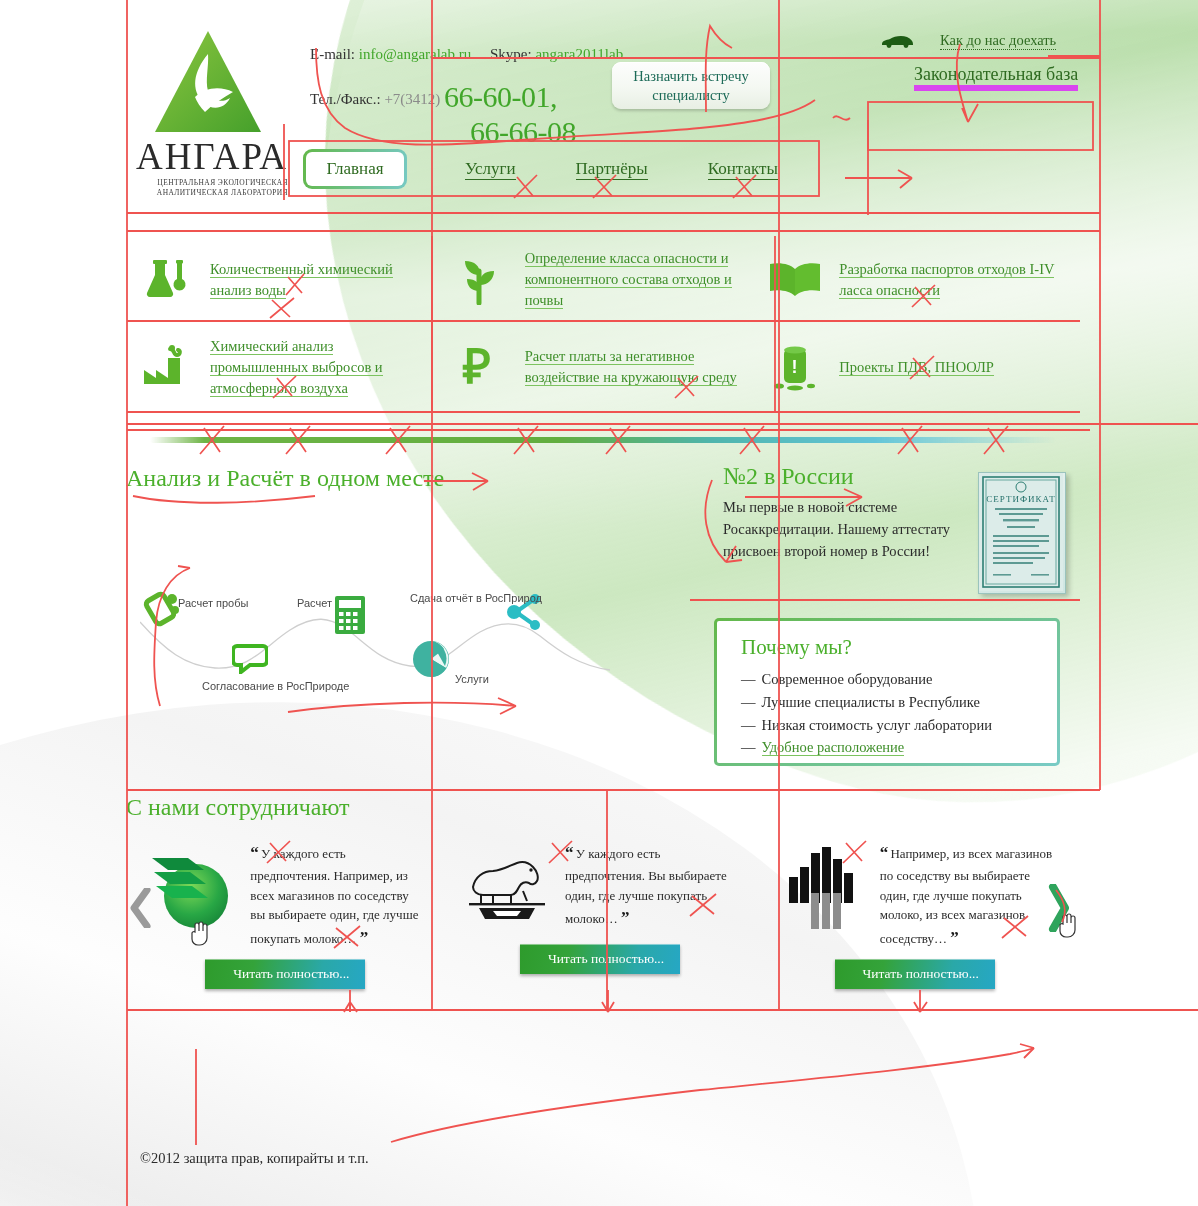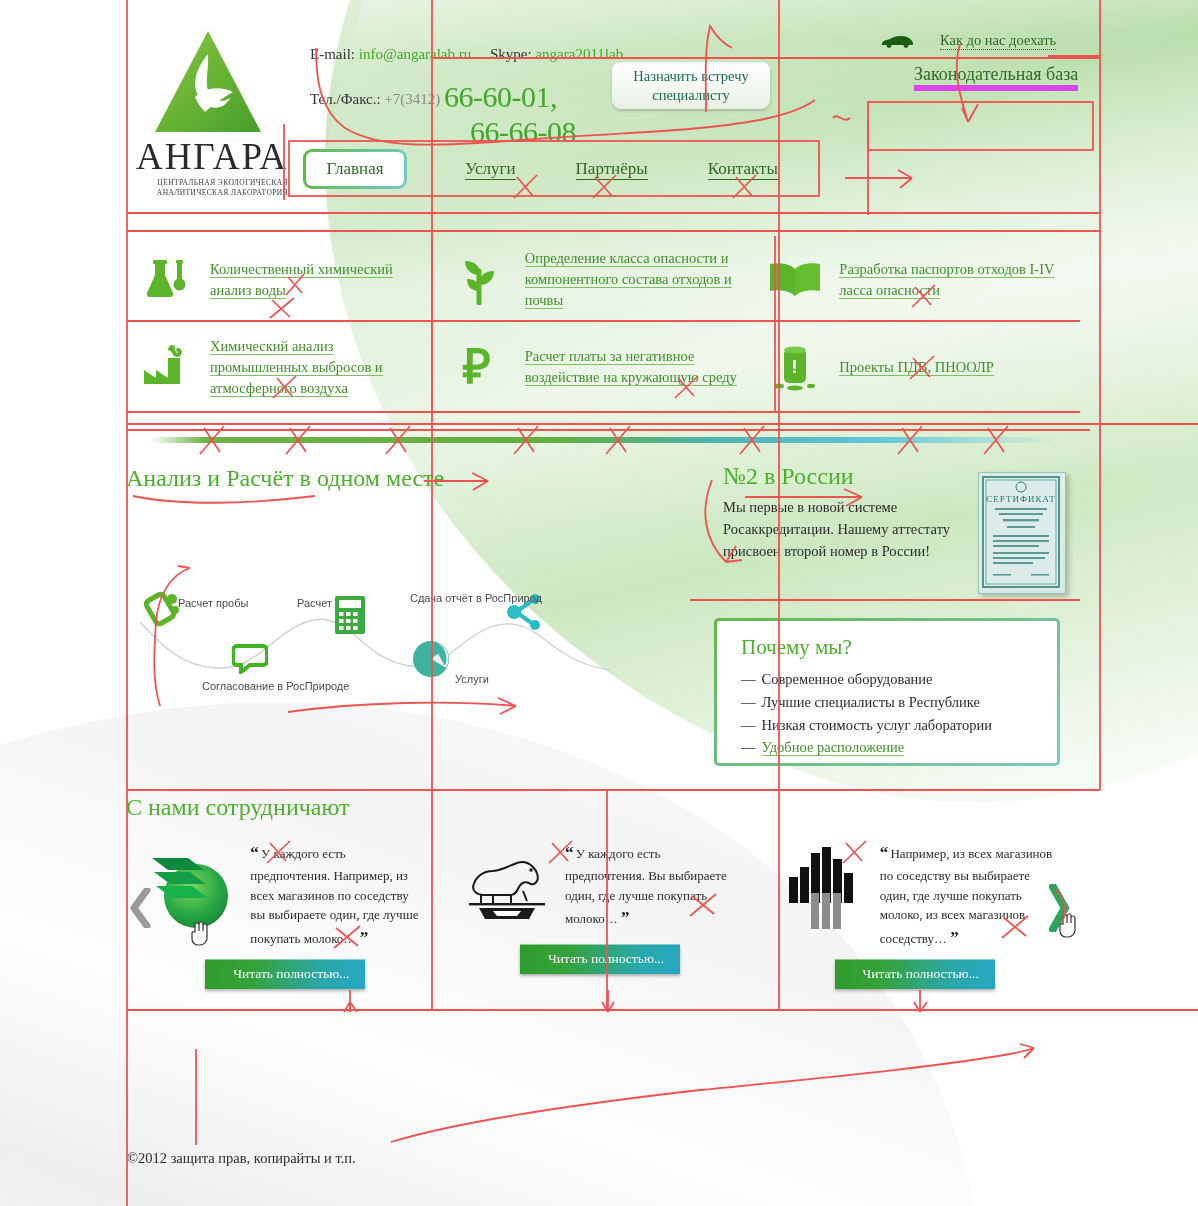--- a/index.html
+++ b/index.html
@@ -160,21 +160,21 @@
     box-shadow:0 2px 3px rgba(0,0,0,.3), inset 0 1px 0 rgba(255,255,255,.45);
     display:flex;align-items:center;justify-content:center;
     color:#fff;font-size:13.5px;white-space:nowrap;padding-left:12px;
   }
   .arrow-l{position:absolute;left:130px;top:888px;width:22px;height:40px;}
   .arrow-r{position:absolute;left:1048px;top:884px;width:22px;height:48px;}
 
   .cursor{position:absolute;width:18px;height:24px;pointer-events:none;}
 
   
-  .copyright{position:absolute;left:127px;top:1150px;font-size:14.5px;color:#2b2b2b;}
+  .copyright{position:absolute;left:127px;top:1150px;font-size:14.5px;color:#2b2b2b;padding-left:13px;}
 
   
   .anno{position:absolute;inset:0;z-index:9;pointer-events:none;}
 </style>
 </head>
 <body>
 
 <div class="bg">
   <div class="swoosh-green"></div>
   <div class="swoosh-green2"></div>

